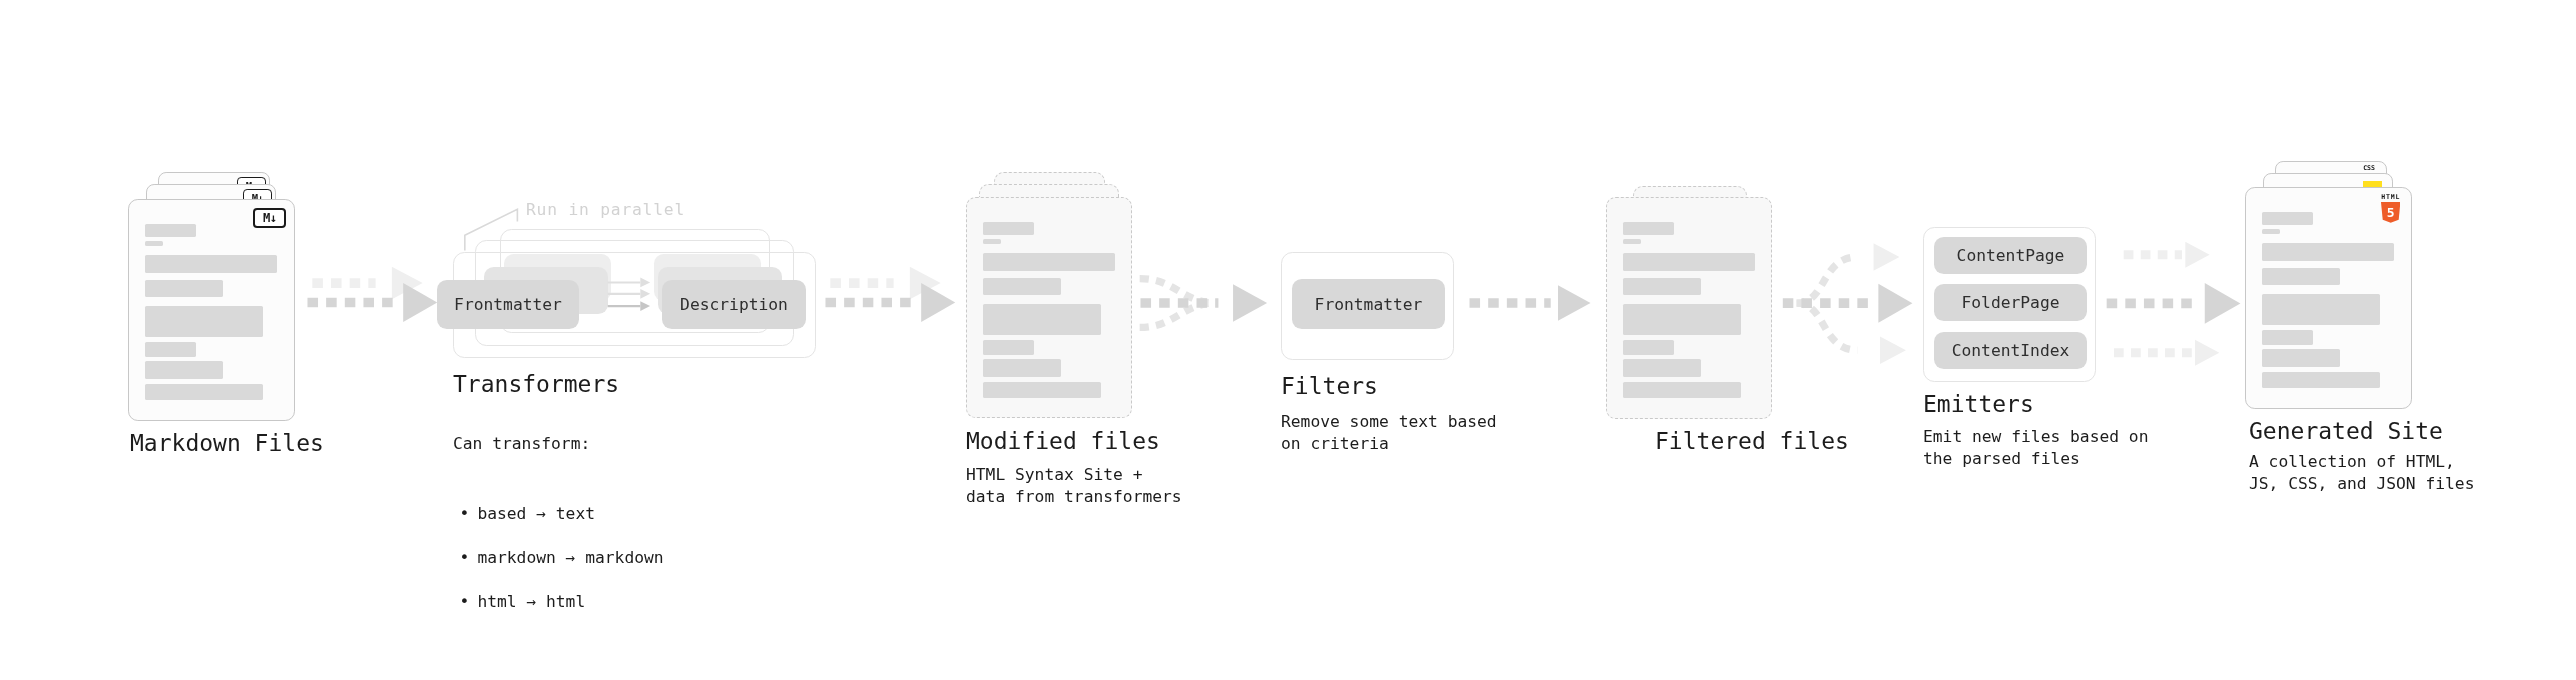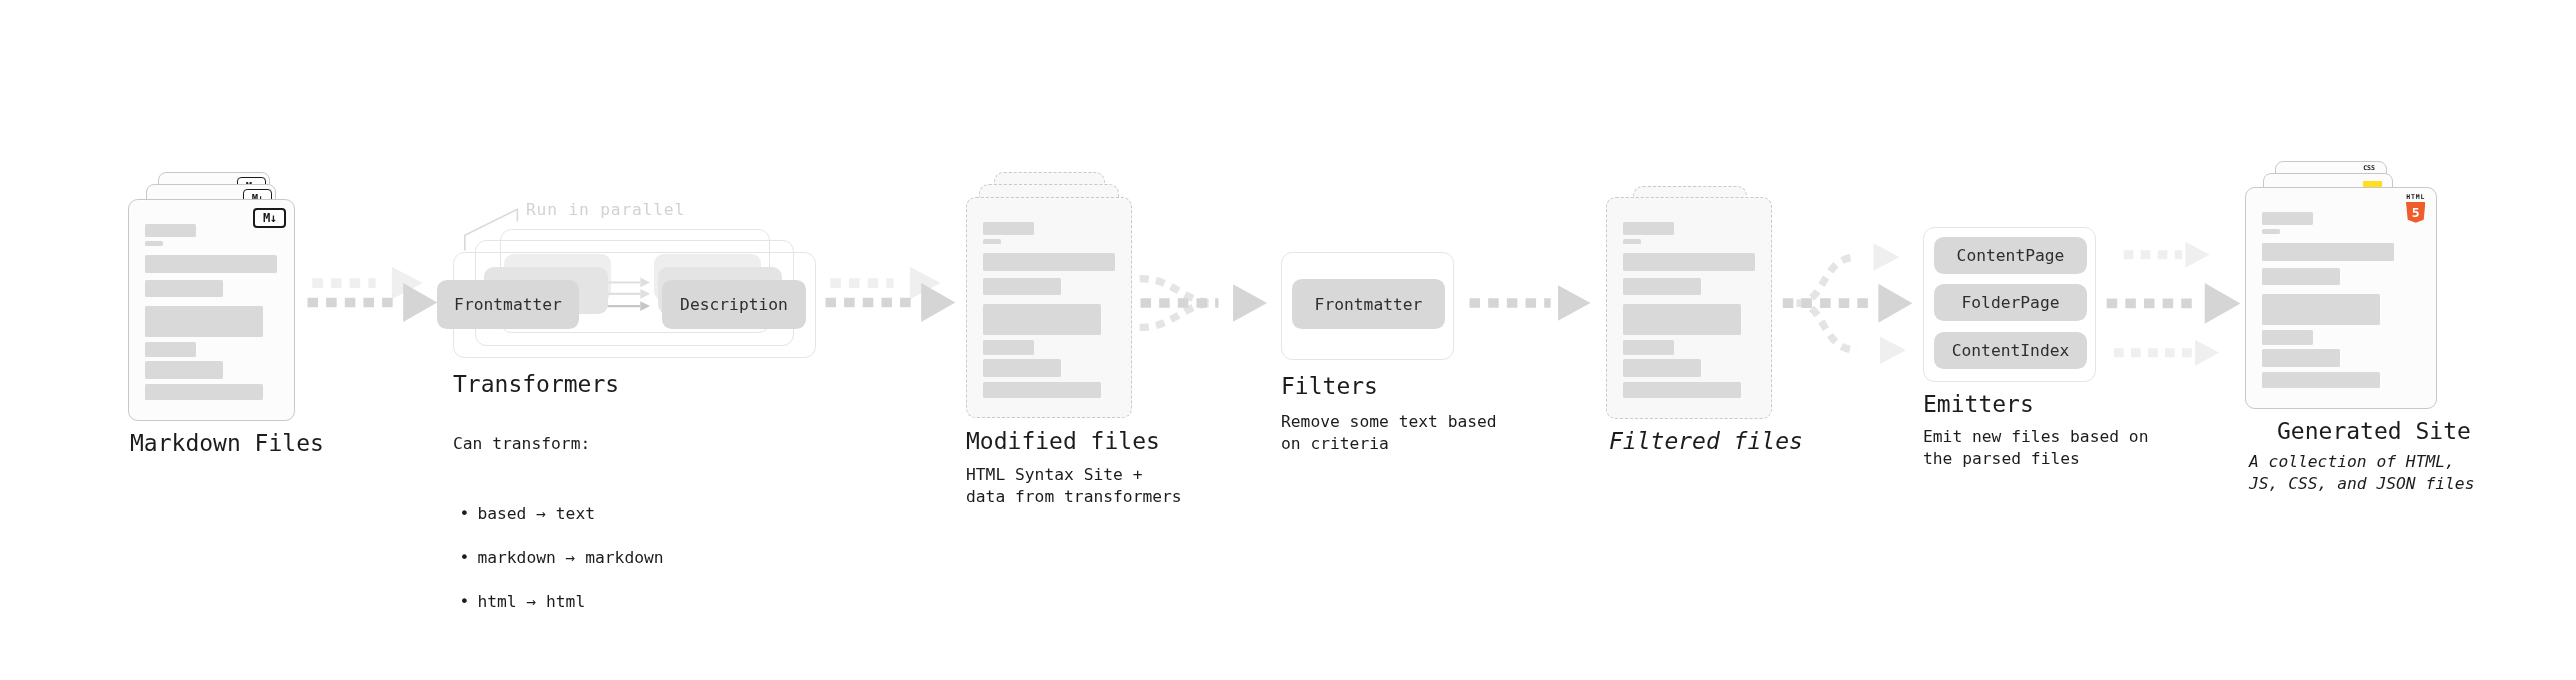--- a/index.html
+++ b/index.html
@@ -207,21 +207,21 @@
           <div class="ln ln1"></div>
           <div class="ln ln2"></div>
           <div class="ln ln3"></div>
           <div class="ln ln4"></div>
           <div class="ln ln5"></div>
           <div class="ln ln6"></div>
           <div class="ln ln7"></div>
           <div class="ln ln8"></div>
         </div>
     </div>
-    <div class="h" style="left:1609px;top:427px;font-style:italic;">Filtered files</div>
+    <div class="h" style="left:1655px;top:427px;">Filtered files</div>
   </div>
 
   <svg style="left:1776px;top:240px;" width="140" height="128" viewBox="0 0 172 158">
     <path class="sm" d="M25,78 C62,78 55,21 100,21"></path>
     <polygon class="fl" points="152,21 120,4 120,38"></polygon>
     <path class="sm" d="M25,78 C62,78 55,136 100,136"></path>
     <polygon class="fl" points="160,136 128,119 128,153"></polygon>
     <line class="sd" x1="8" y1="78" x2="118" y2="78"></line>
     <polygon class="fd" points="168,78 126,54 126,102"></polygon>
   </svg>
@@ -248,35 +248,35 @@
   <div>
     <div class="card-ghost" style="left:2275px;top:161px;width:112px;height:50px;">
       <div class="css-badge">
         <div class="css-label">CSS</div>
         <div class="css-bar"></div>
       </div>
     </div>
     <div class="card-ghost" style="left:2263px;top:173px;width:130px;height:50px;">
       <div class="js-badge"></div>
     </div>
-    <div class="card" style="left:2245px;top:187px;width:192px;height:222px;">
+    <div class="card" style="left:2245px;top:187px;width:167px;height:222px;">
       <div class="h5-badge">
         <div class="h5-label">HTML</div>
         <div class="h5-shield">5</div>
       </div>
       <div class="doc-lines">
           <div class="ln ln1"></div>
           <div class="ln ln2"></div>
           <div class="ln ln3"></div>
           <div class="ln ln4"></div>
           <div class="ln ln5"></div>
           <div class="ln ln6"></div>
           <div class="ln ln7"></div>
           <div class="ln ln8"></div>
         </div>
     </div>
-    <div class="h" style="left:2249px;top:417px;margin-left:28px;">Generated Site</div>
-    <div class="b" style="left:2249px;top:451px;font-style:italic;">A collection of HTML,
+    <div class="h" style="left:2249px;top:417px;">Generated Site</div>
+    <div class="b" style="left:2249px;top:451px;">A collection of HTML,
 JS, CSS, and JSON files</div>
   </div>
 
 </div>
 
 
 </body></html>

